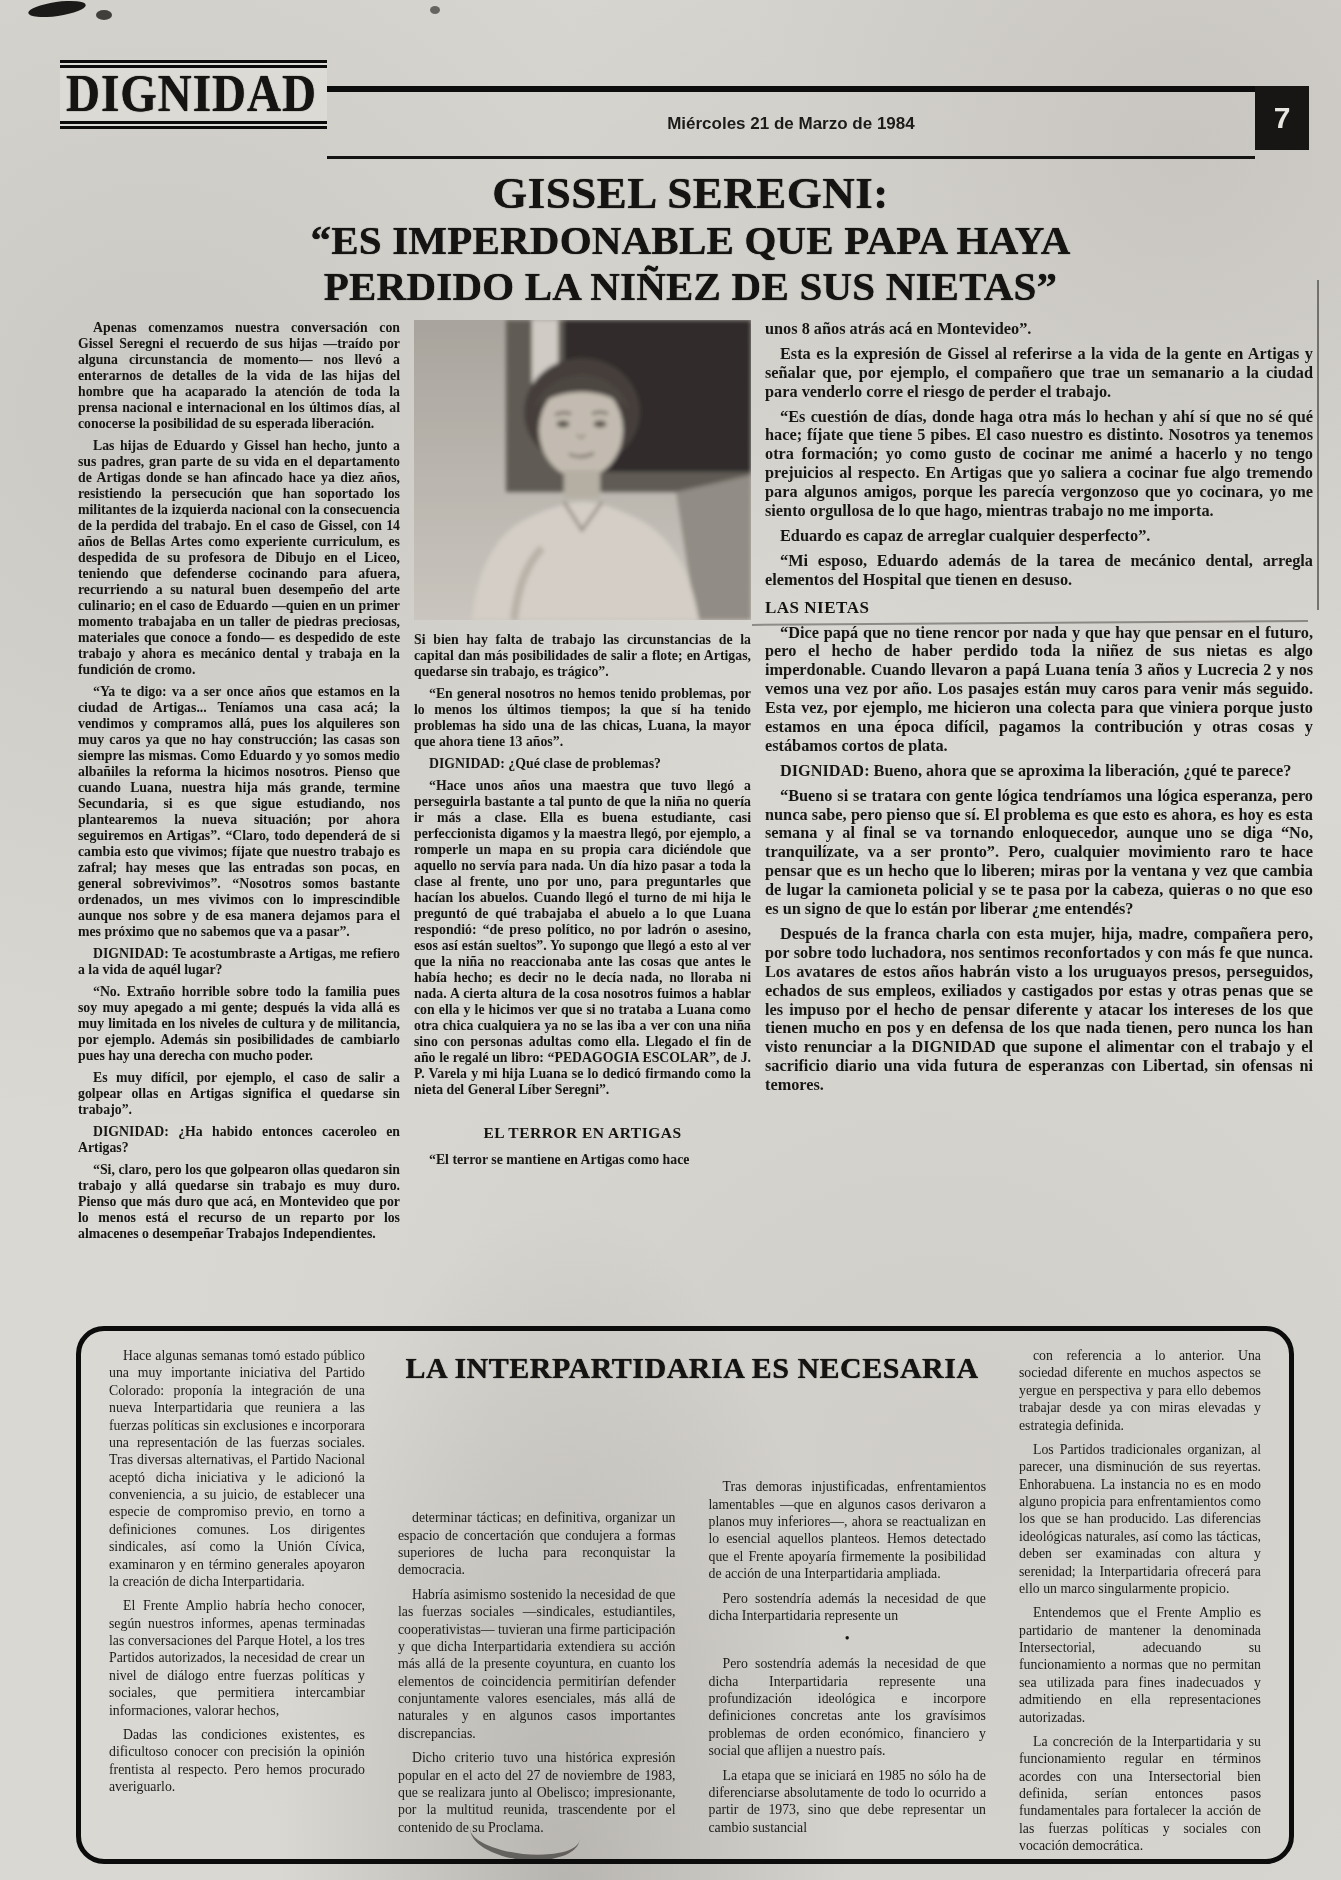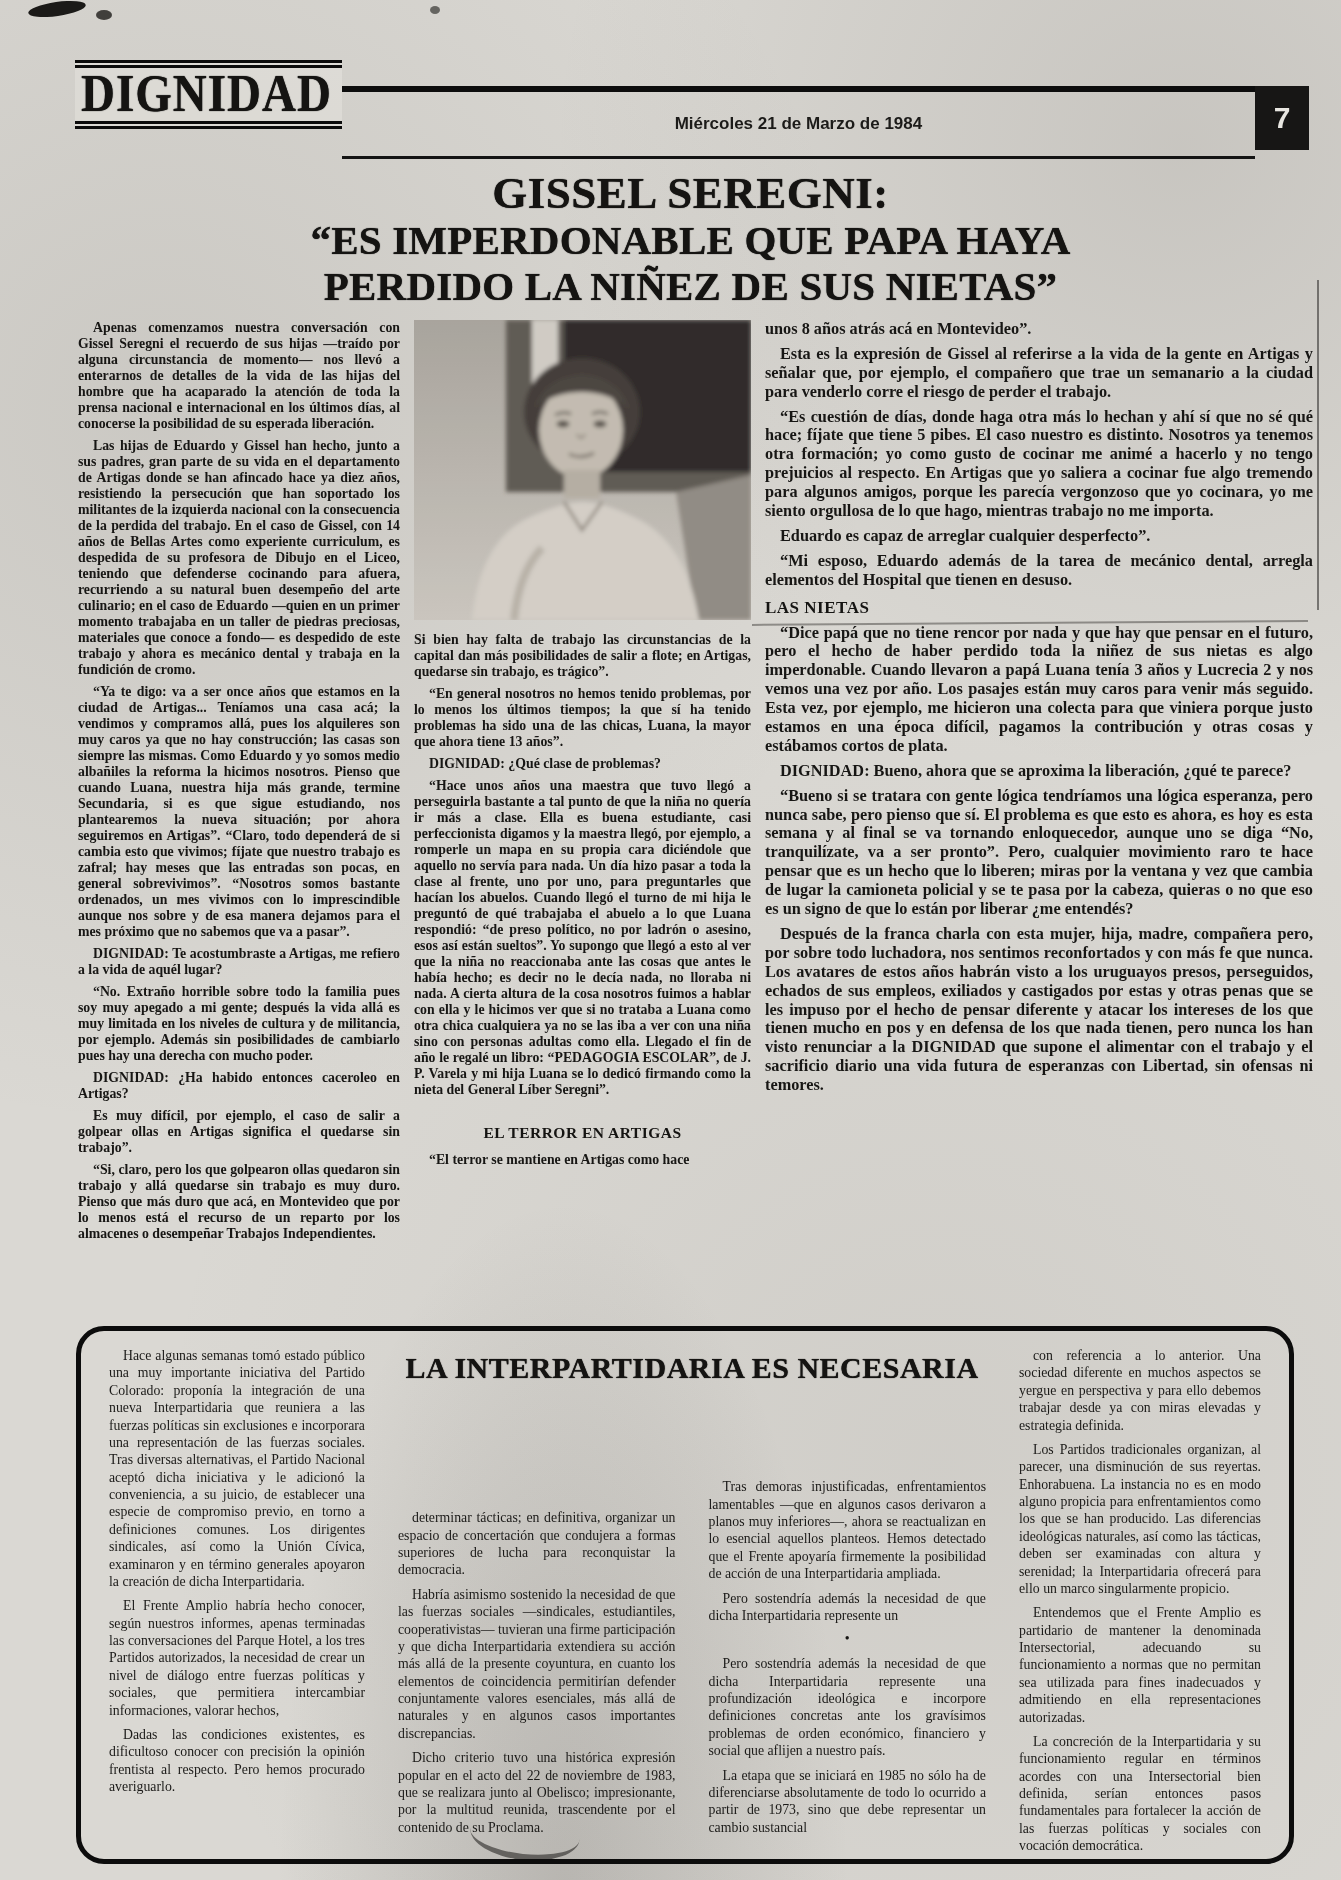--- a/index.html
+++ b/index.html
@@ -7,21 +7,21 @@
     position:relative;width:1341px;height:1880px;overflow:hidden;
     font-family:"Liberation Serif",serif;color:#151412;
     background:
       radial-gradient(circle at 12% 22%, rgba(110,106,99,.14), transparent 38%),
       radial-gradient(circle at 88% 8%, rgba(105,100,94,.16), transparent 30%),
       radial-gradient(circle at 70% 78%, rgba(120,115,108,.10), transparent 45%),
       radial-gradient(ellipse at 42% 101%, rgba(70,67,63,.22), transparent 26%),
       #dad8d3;
   }
   
-  .header{position:absolute;left:75px;right:32px;top:60px;display:flex;align-items:flex-start;}
+  .header{position:absolute;left:60px;right:32px;top:60px;display:flex;align-items:flex-start;}
   .masthead{
     border-top:8px double #0b0b0b;border-bottom:8px double #0b0b0b;
     padding:2px 10px 4px 6px;background:rgba(240,238,233,.35);
   }
   .masthead span{
     display:inline-block;font-weight:900;font-size:47px;letter-spacing:1px;
     transform:scaleY(1.12);line-height:1.0;text-shadow:0 0 1px #000;
   }
   .date-strip{
     flex:1;margin-top:26px;height:64px;border-top:6px solid #0d0d0d;border-bottom:3px solid #141414;
@@ -113,22 +113,22 @@
   </div>
 
   <div class="cols">
 
     <div class="colA">
       <p>Apenas comenzamos nuestra conversación con Gissel Seregni el recuerdo de sus hijas —traído por alguna circunstancia de momento— nos llevó a enterarnos de detalles de la vida de las hijas del hombre que ha acaparado la atención de toda la prensa nacional e internacional en los últimos días, al conocerse la posibilidad de su esperada liberación.</p>
       <p>Las hijas de Eduardo y Gissel han hecho, junto a sus padres, gran parte de su vida en el departamento de Artigas donde se han afincado hace ya diez años, resistiendo la persecución que han soportado los militantes de la izquierda nacional con la consecuencia de la perdida del trabajo. En el caso de Gissel, con 14 años de Bellas Artes como experiente curriculum, es despedida de su profesora de Dibujo en el Liceo, teniendo que defenderse cocinando para afuera, recurriendo a su natural buen desempeño del arte culinario; en el caso de Eduardo —quien en un primer momento trabajaba en un taller de piedras preciosas, materiales que conoce a fondo— es despedido de este trabajo y ahora es mecánico dental y trabaja en la fundición de cromo.</p>
       <p>“Ya te digo: va a ser once años que estamos en la ciudad de Artigas... Teníamos una casa acá; la vendimos y compramos allá, pues los alquileres son muy caros ya que no hay construcción; las casas son siempre las mismas. Como Eduardo y yo somos medio albañiles la reforma la hicimos nosotros. Pienso que cuando Luana, nuestra hija más grande, termine Secundaria, si es que sigue estudiando, nos plantearemos la nueva situación; por ahora seguiremos en Artigas”. “Claro, todo dependerá de si cambia esto que vivimos; fíjate que nuestro trabajo es zafral; hay meses que las entradas son pocas, en general sobrevivimos”. “Nosotros somos bastante ordenados, un mes vivimos con lo imprescindible aunque nos sobre y de esa manera dejamos para el mes próximo que no sabemos que va a pasar”.</p>
       <p>DIGNIDAD: Te acostumbraste a Artigas, me refiero a la vida de aquél lugar?</p>
       <p>“No. Extraño horrible sobre todo la familia pues soy muy apegado a mi gente; después la vida allá es muy limitada en los niveles de cultura y de militancia, por ejemplo. Además sin posibilidades de cambiarlo pues hay una derecha con mucho poder.</p>
+      <p>Es muy difícil, por ejemplo, el caso de salir a golpear ollas en Artigas significa el quedarse sin trabajo”.</p>
       <p>DIGNIDAD: ¿Ha habido entonces caceroleo en Artigas?</p>
-      <p>Es muy difícil, por ejemplo, el caso de salir a golpear ollas en Artigas significa el quedarse sin trabajo”.</p>
       <p>“Si, claro, pero los que golpearon ollas quedaron sin trabajo y allá quedarse sin trabajo es muy duro. Pienso que más duro que acá, en Montevideo que por lo menos está el recurso de un reparto por los almacenes o desempeñar Trabajos Independientes.</p>
     </div>
 
     <div class="colB">
       <div class="photo">
         <svg width="337" height="300" viewBox="0 0 337 300">
           <defs>
             <filter id="soften" x="-10%" y="-10%" width="120%" height="120%">
               <feGaussianBlur stdDeviation="2.2"></feGaussianBlur>
             </filter>
@@ -190,21 +190,21 @@
       <p>El Frente Amplio habría hecho conocer, según nuestros informes, apenas terminadas las conversaciones del Parque Hotel, a los tres Partidos autorizados, la necesidad de crear un nivel de diálogo entre fuerzas políticas y sociales, que permitiera intercambiar informaciones, valorar hechos,</p>
       <p>Dadas las condiciones existentes, es dificultoso conocer con precisión la opinión frentista al respecto. Pero hemos procurado averiguarlo.</p>
     </div>
 
     <div class="bmid">
       <div class="box-title">LA INTERPARTIDARIA ES NECESARIA</div>
       <div class="bmid-cols">
         <div class="bcol">
           <p class="noindent">determinar tácticas; en definitiva, organizar un espacio de concertación que condujera a formas superiores de lucha para reconquistar la democracia.</p>
           <p>Habría asimismo sostenido la necesidad de que las fuerzas sociales —sindicales, estudiantiles, cooperativistas— tuvieran una firme participación y que dicha Interpartidaria extendiera su acción más allá de la presente coyuntura, en cuanto los elementos de coincidencia permitirían defender conjuntamente valores esenciales, más allá de naturales y en algunos casos importantes discrepancias.</p>
-          <p>Dicho criterio tuvo una histórica expresión popular en el acto del 22 de noviembre de 1983, que se realizara junto al Obelisco; impresionante, por la multitud reunida, trascendente por el contenido de su Proclama.</p>
+          <p>Dicho criterio tuvo una histórica expresión popular en el acto del 27 de noviembre de 1983, que se realizara junto al Obelisco; impresionante, por la multitud reunida, trascendente por el contenido de su Proclama.</p>
         </div>
         <div class="bcol">
           <p>Tras demoras injustificadas, enfrentamientos lamentables —que en algunos casos derivaron a planos muy inferiores—, ahora se reactualizan en lo esencial aquellos planteos. Hemos detectado que el Frente apoyaría firmemente la posibilidad de acción de una Interpartidaria ampliada.</p>
           <p>Pero sostendría además la necesidad de que dicha Interpartidaria represente un</p>
           <div class="dotmark">•</div>
           <p>Pero sostendría además la necesidad de que dicha Interpartidaria represente una profundización ideológica e incorpore definiciones concretas ante los gravísimos problemas de orden económico, financiero y social que aflijen a nuestro país.</p>
           <p>La etapa que se iniciará en 1985 no sólo ha de diferenciarse absolutamente de todo lo ocurrido a partir de 1973, sino que debe representar un cambio sustancial</p>
         </div>
       </div>
     </div>

